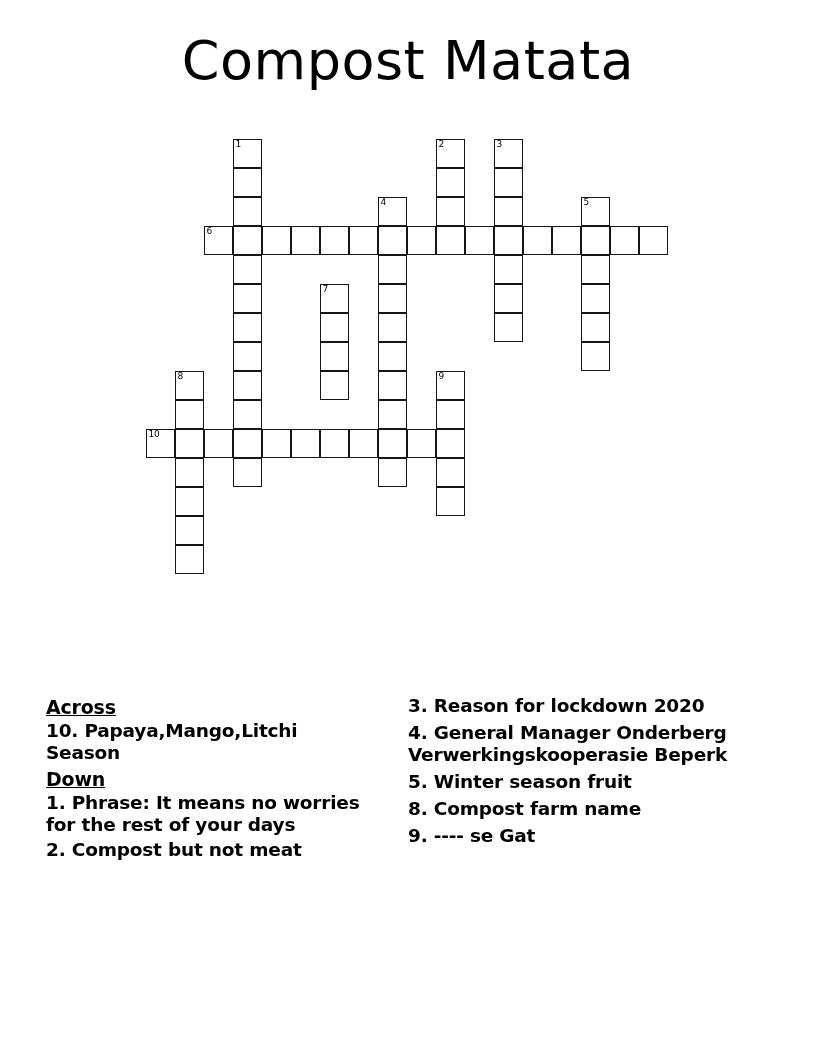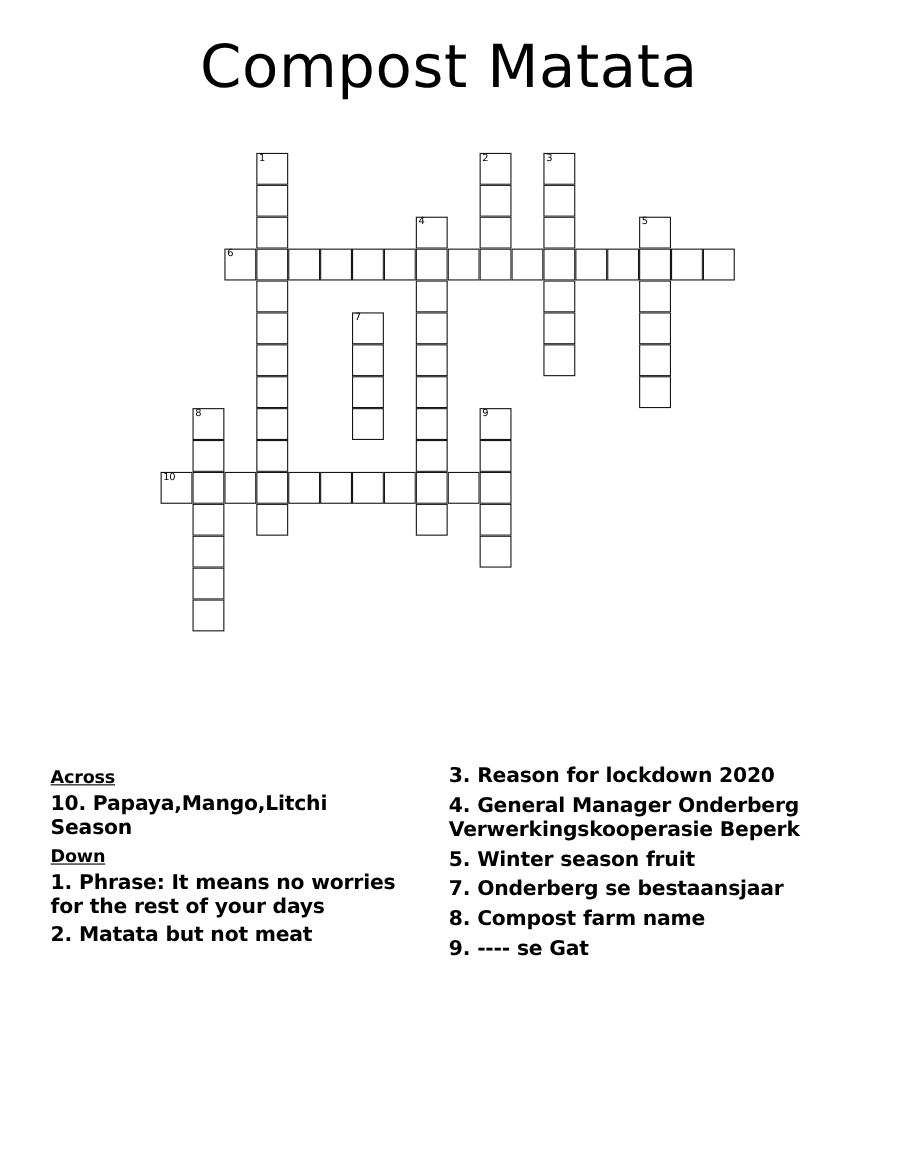--- a/index.html
+++ b/index.html
@@ -70,21 +70,21 @@
   }
   .clue-col {
     position: absolute;
     top: 0;
   }
   #clues-left  { left: 46px;  width: 320px; }
   #clues-right { left: 408px; width: 360px; }
 
   .clue-heading {
     font-family: "DejaVu Sans", sans-serif;
-    font-size: 16px;
+    font-size: 19px;
     font-weight: bold;
     text-decoration: underline;
     margin: 0 0 1px 0;
     line-height: 24px;
     letter-spacing: -0.2px;
   }
   .clue {
     font-family: "DejaVu Sans", sans-serif;
     font-size: 18.5px;
     line-height: 22px;
@@ -200,23 +200,22 @@
     <div class="cell" style="left: 175px; top: 516px;"></div>
     <div class="cell" style="left: 175px; top: 545px;"></div>
   </div>
 
 <div id="clues">
   <div class="clue-col" id="clues-left">
       <div class="clue-heading">Across</div>
       <div class="clue"><span class="cnum">10.</span><span class="ctext"> Papaya,Mango,Litchi Season</span></div>
       <div class="clue-heading">Down</div>
       <div class="clue"><span class="cnum">1.</span><span class="ctext"> Phrase: It means no worries for the rest of your days</span></div>
-      <div class="clue"><span class="cnum">2.</span><span class="ctext"> Matata but not meat</span></div>
+      <div class="clue"><span class="cnum">2.</span><span class="ctext"> Compost but not meat</span></div>
     </div>
   <div class="clue-col" id="clues-right">
       <div class="clue"><span class="cnum">3.</span><span class="ctext"> Reason for lockdown 2020</span></div>
       <div class="clue"><span class="cnum">4.</span><span class="ctext"> General Manager Onderberg Verwerkingskooperasie Beperk</span></div>
       <div class="clue"><span class="cnum">5.</span><span class="ctext"> Winter season fruit</span></div>
-      <div class="clue"><span class="cnum">7.</span><span class="ctext"> Onderberg se bestaansjaar</span></div>
       <div class="clue"><span class="cnum">8.</span><span class="ctext"> Compost farm name</span></div>
       <div class="clue"><span class="cnum">9.</span><span class="ctext"> ---- se Gat</span></div>
     </div>
 </div>
 
 </body></html>

